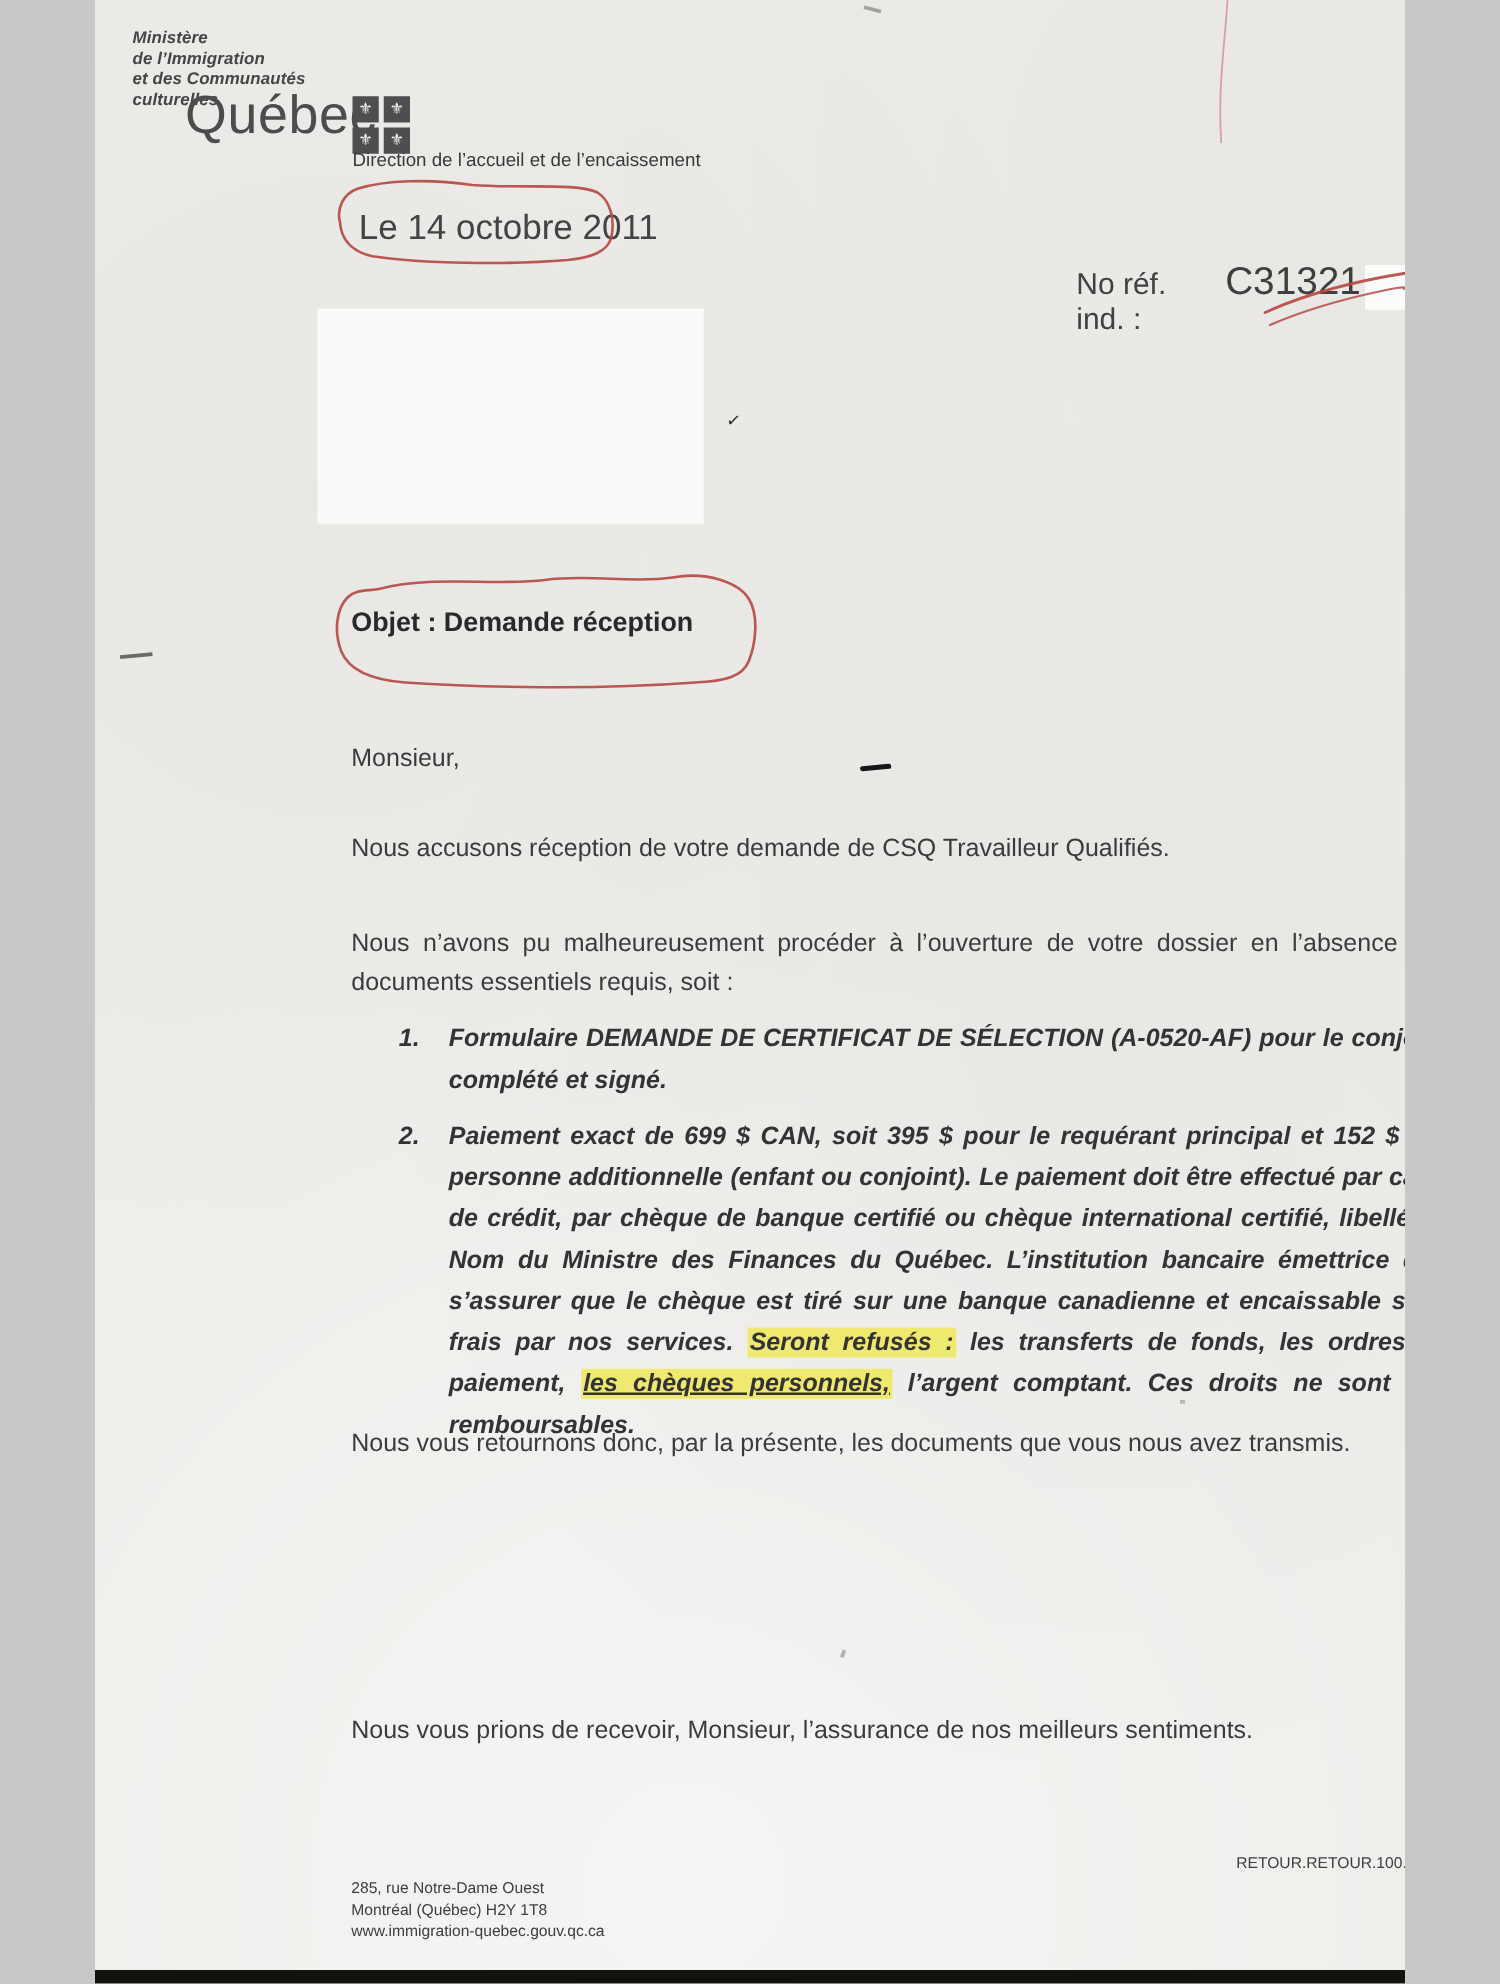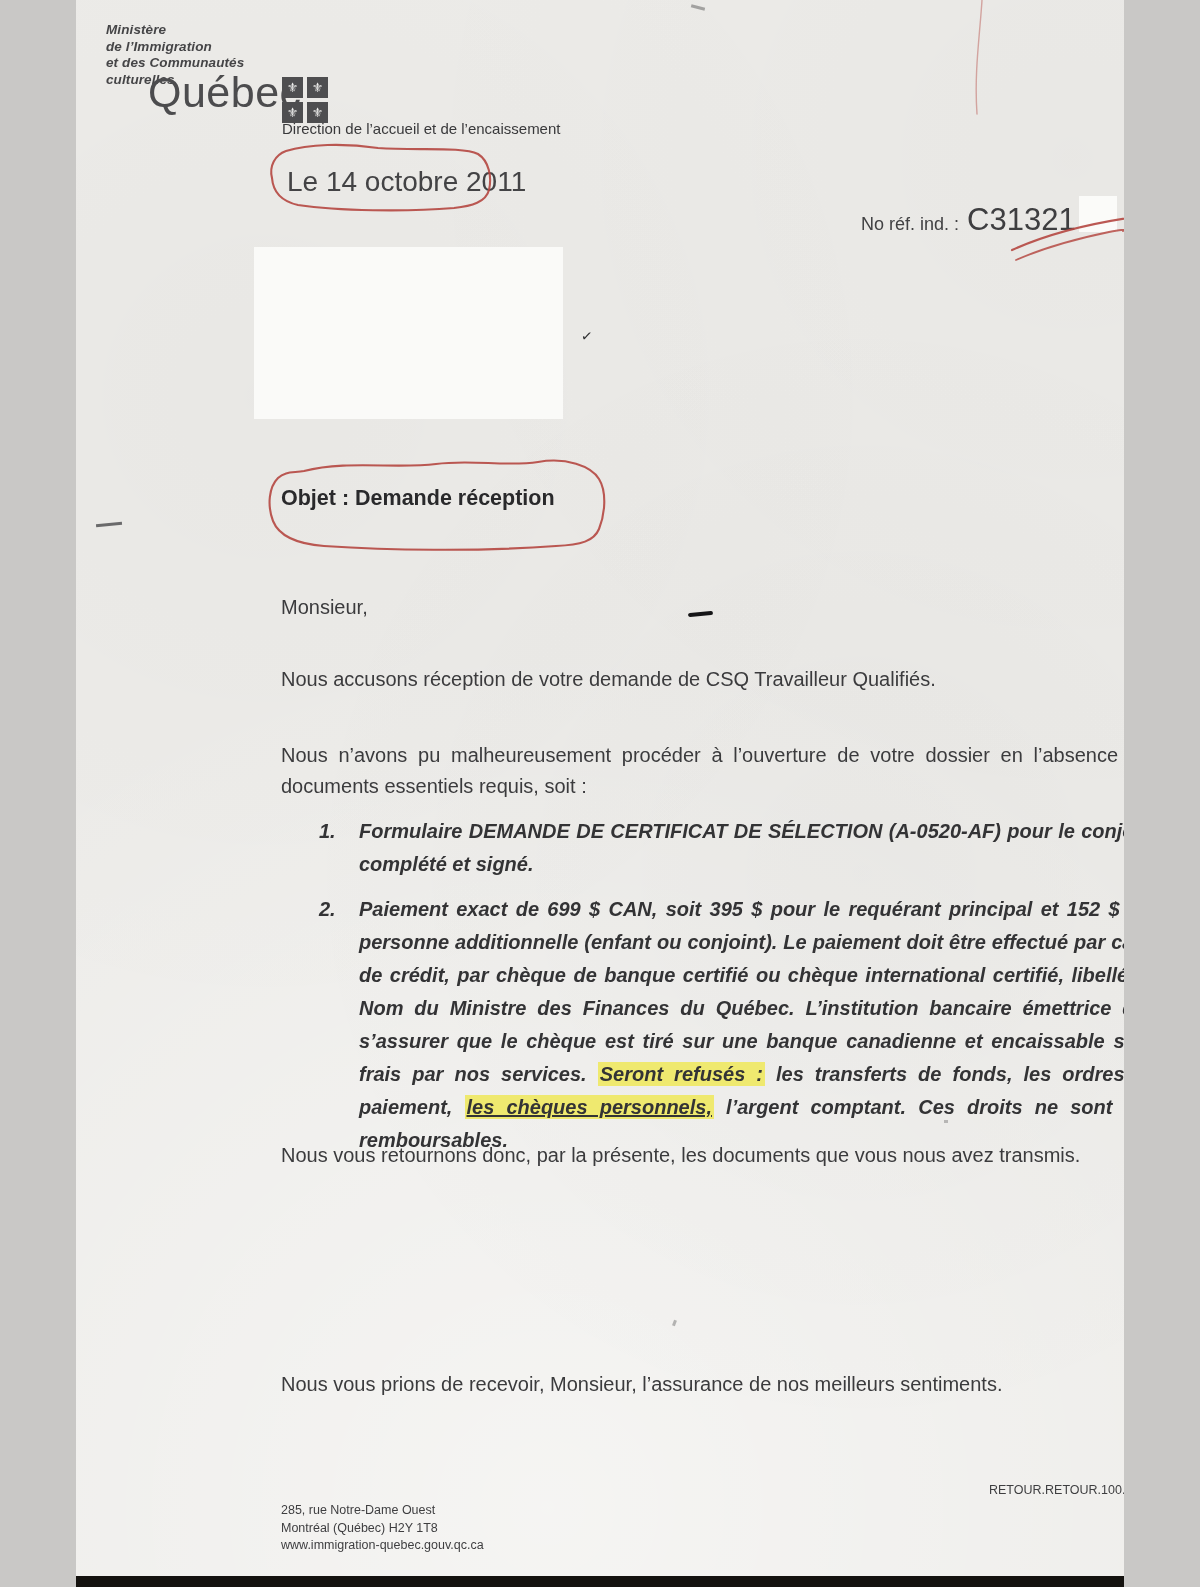--- a/index.html
+++ b/index.html
@@ -43,21 +43,21 @@
     background: #4e4e50; color: #f2f2f0;
     display: flex; align-items: center; justify-content: center;
     font-family: "DejaVu Sans", sans-serif;
     font-size: 13px; line-height: 1;
   }
   .direction { left: 206px; top: 120px; font-size: 15px; color: #39393b; }
 
   .date-line { left: 211px; top: 166px; font-size: 28px; color: #434345; }
 
   .ref-row { left: 785px; top: 190px; display: flex; align-items: baseline; }
-  .ref-label { font-size: 18px; color: #414143; margin-top: 24px; }
+  .ref-label { font-size: 24px; color: #414143; margin-top: 24px; }
   .ref-value { font-size: 31px; color: #3e3e40; margin-left: 8px; }
   .ref-whitebox { width: 38px; height: 36px; background: #fbfbf9; align-self: center; margin-left: 3px; }
 
   .redaction { left: 178px; top: 247px; width: 309px; height: 172px; background: #fafaf8; }
 
   .checkmark { left: 505px; top: 328px; font-size: 14px; color: #2f2f31; transform: rotate(6deg); }
 
   .subject { left: 205px; top: 486px; font-size: 21.5px; font-weight: bold; color: #29292b; }
 
   .margin-tick { left: 20px; top: 523px; width: 26px; height: 2.5px; background: #4a4a4c; transform: rotate(-5deg); opacity: .8; }

